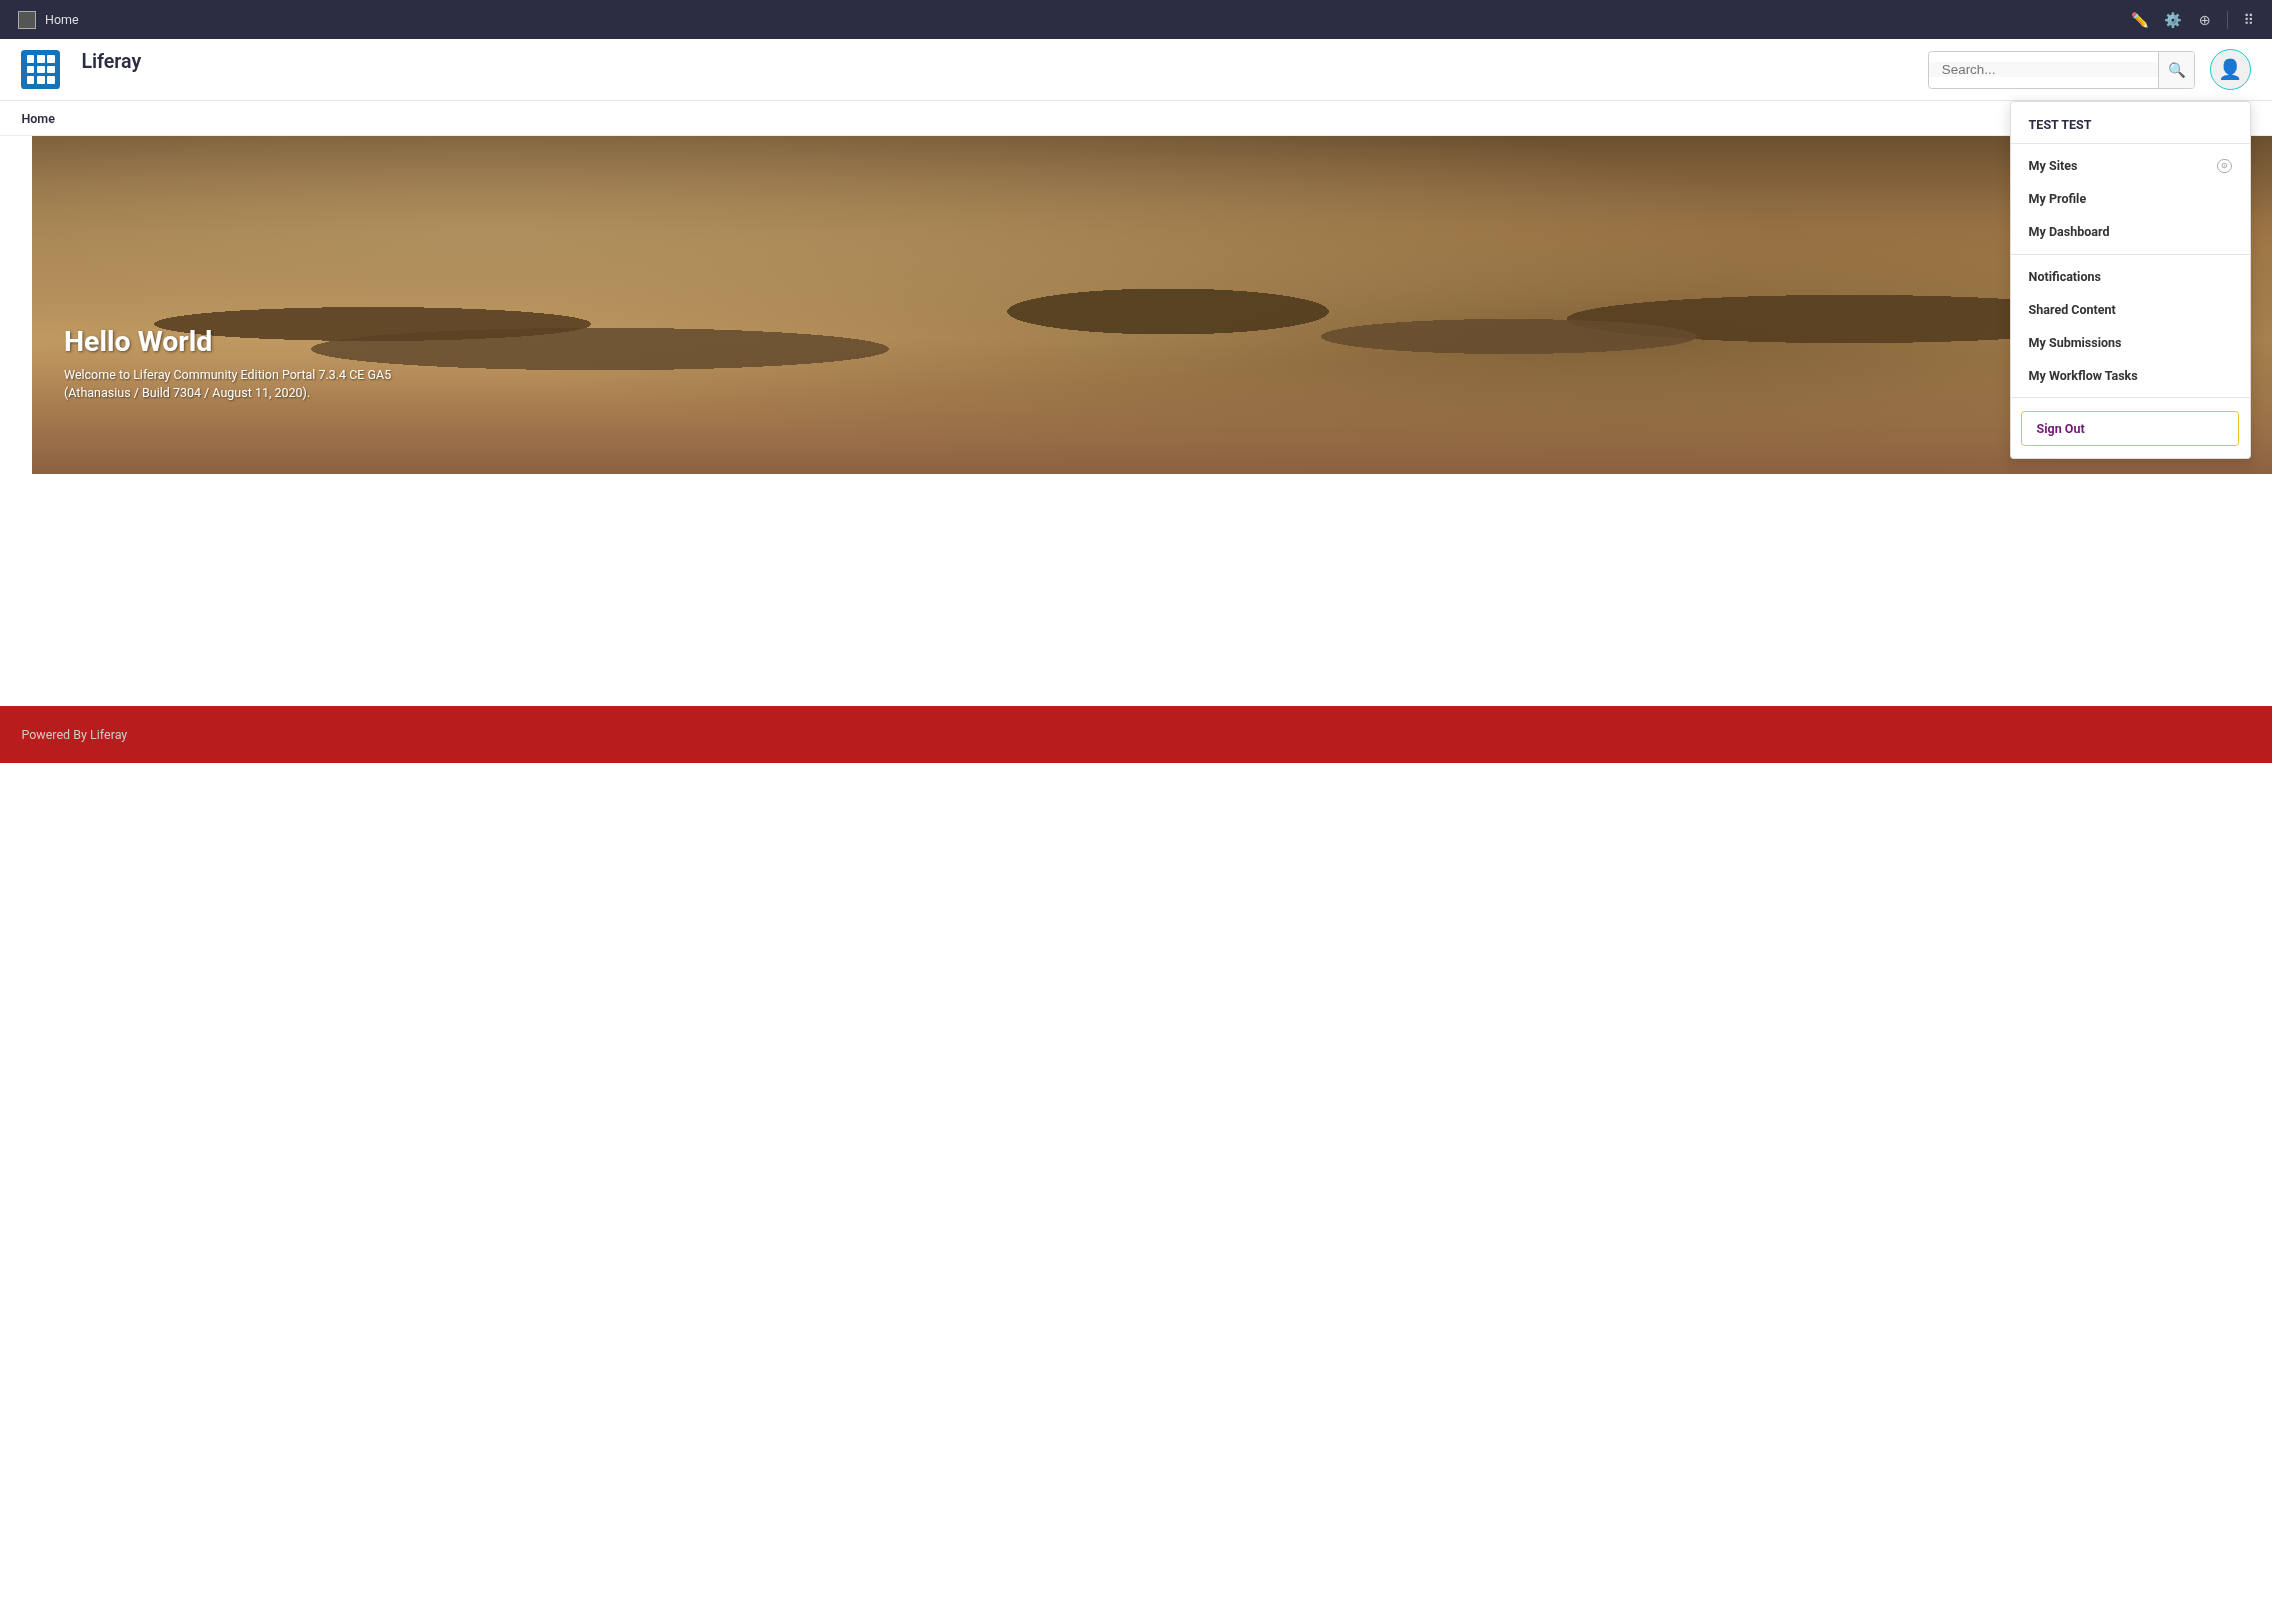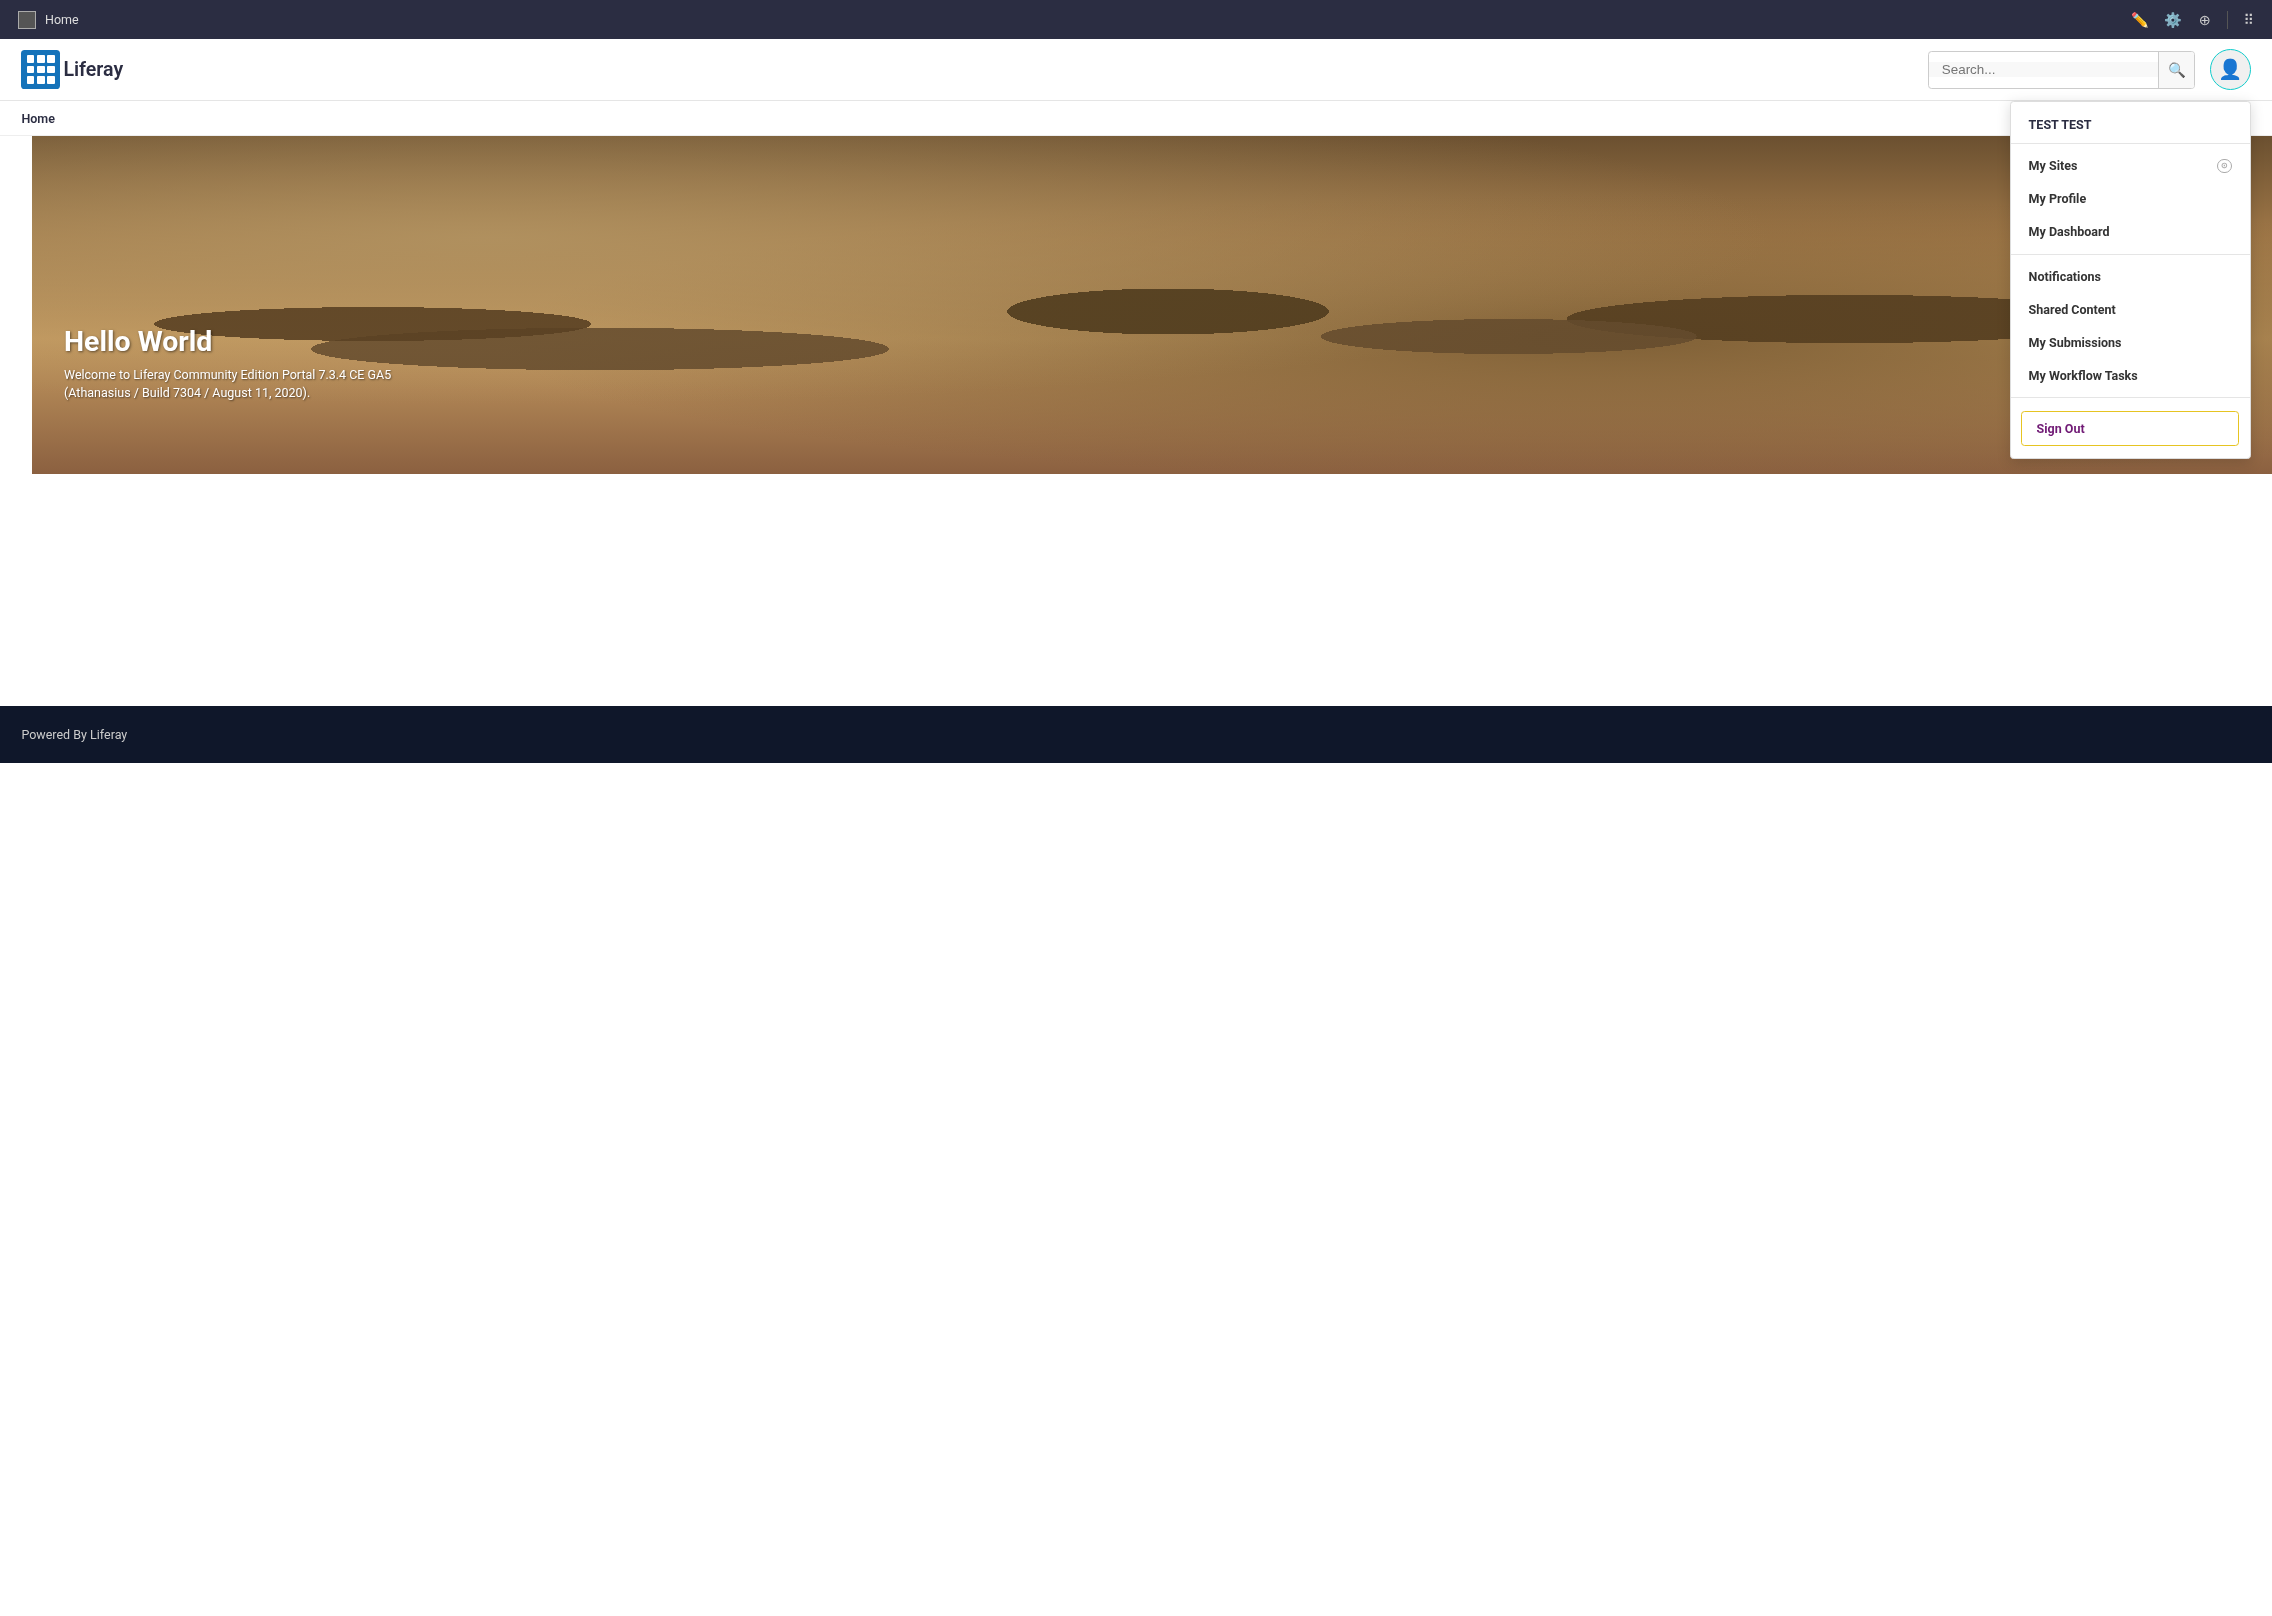--- a/index.html
+++ b/index.html
@@ -58,22 +58,21 @@
       height: 62px;
       display: flex;
       align-items: center;
       justify-content: space-between;
       padding: 0 21.4px;
       border-bottom: 0.9px solid #e5e5e5;
       position: relative;
     }
     .navbar-brand {
       display: flex;
-      align-items: center;
-      gap: 3px;
+      gap: 21px;
     }
     .brand-logo {
       width: 39px;
       height: 39px;
       background: #1573ba;
       border-radius: 3.6px;
       display: grid;
       grid-template-columns: repeat(3,1fr);
       grid-template-rows: repeat(3,1fr);
       gap: 2.7px;
@@ -202,21 +201,21 @@
     }
 
     
     .main-content {
       min-height: 232px;
       background: #fff;
     }
 
     
     .footer {
-      background: #0f172a;
+      background: #b91c1c;
       height: 57px;
       display: flex;
       align-items: center;
       padding: 0 21.4px;
       color: #ccc;
       font-size: 12.5px;
     }
 
     
     .dropdown-menu {

